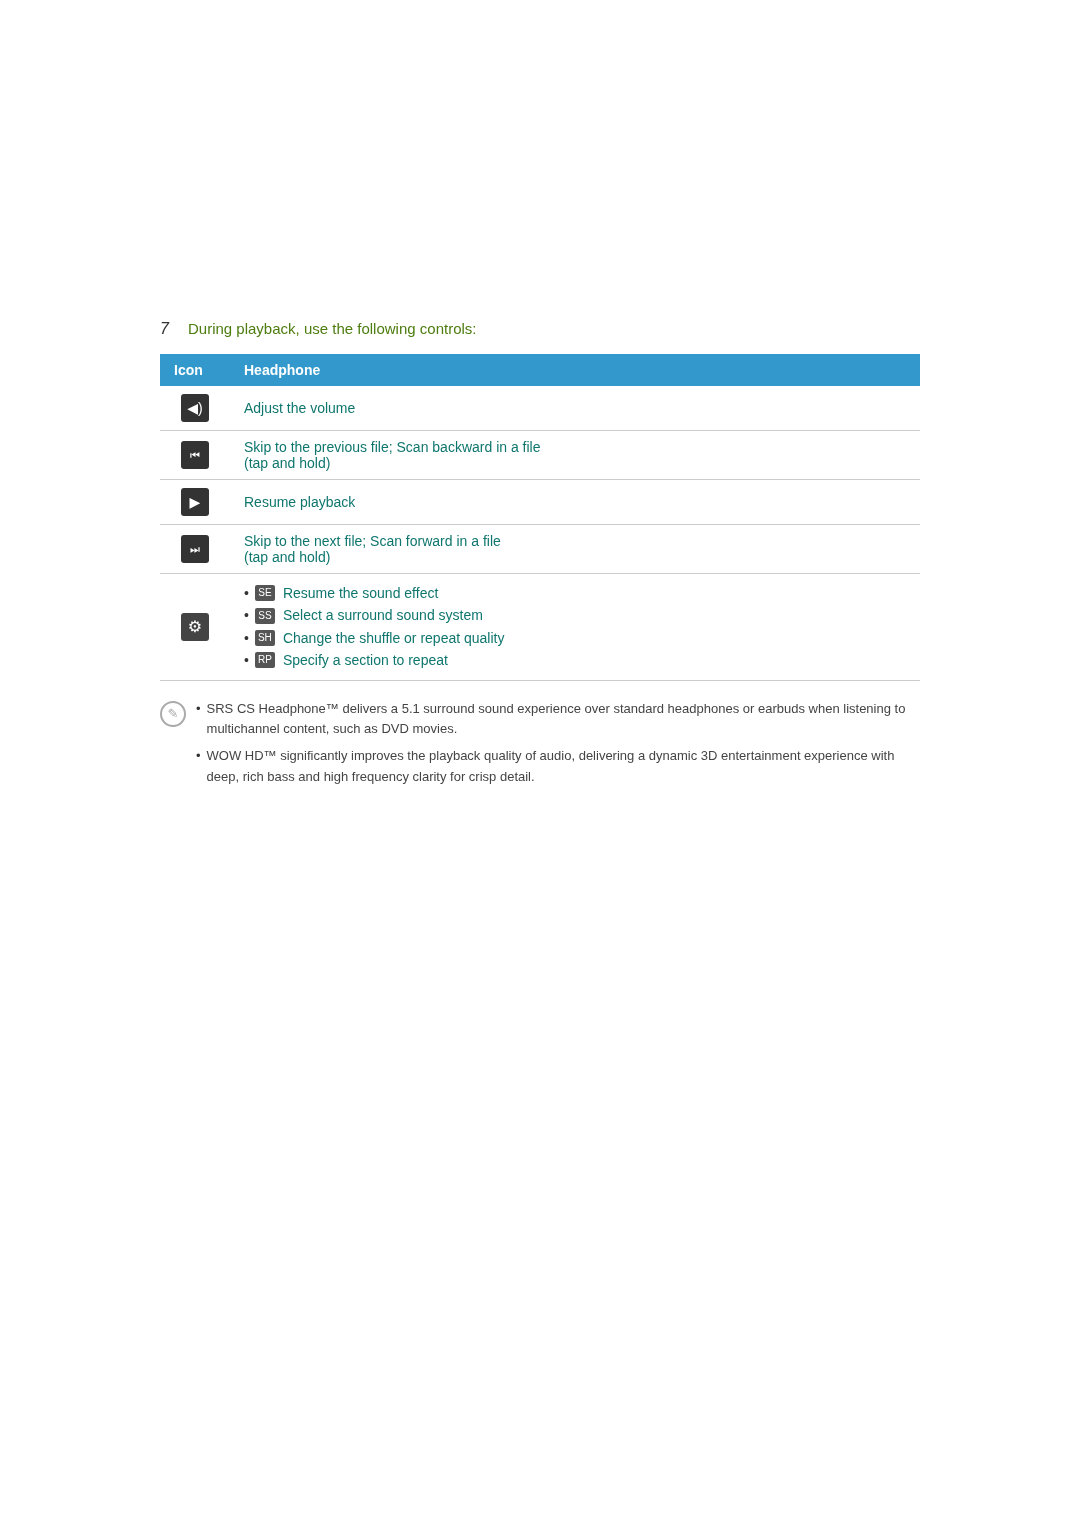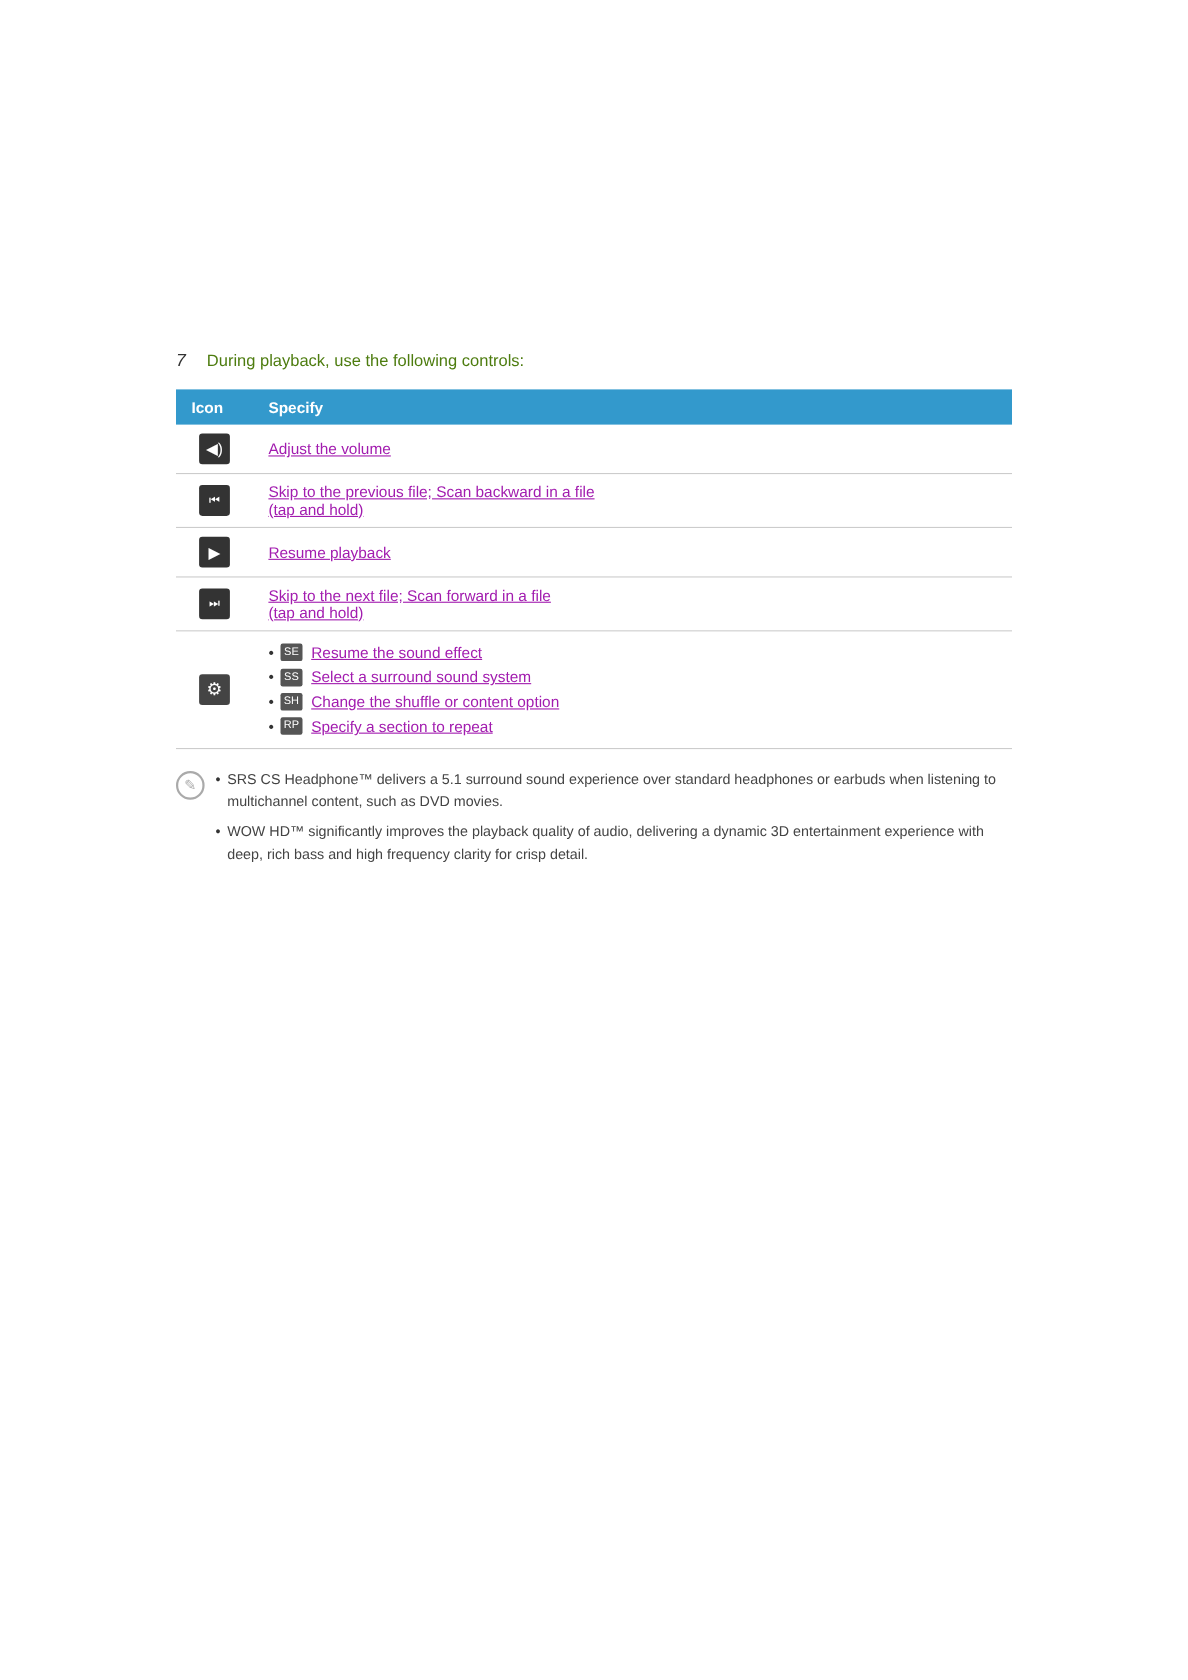--- a/index.html
+++ b/index.html
@@ -72,22 +72,21 @@
       vertical-align: middle;
       font-size: 14px;
     }
 
     .controls-table tbody td.icon-cell {
       text-align: center;
       width: 70px;
     }
 
     .func-text {
-      color: #a21caf;
-      text-decoration: underline;
+      color: #0f766e;
     }
 
     .icon-box {
       display: inline-flex;
       align-items: center;
       justify-content: center;
       background: #333333;
       color: #ffffff;
       width: 28px;
       height: 28px;
@@ -198,21 +197,21 @@
 
   <div class="step-header">
     <span class="step-number">7</span>
     <span class="step-text">During playback, use the following controls:</span>
   </div>
 
   <table class="controls-table">
     <thead>
       <tr>
         <th class="icon-col">Icon</th>
-        <th>Specify</th>
+        <th>Headphone</th>
       </tr>
     </thead>
     <tbody>
 
       <tr>
         <td class="icon-cell">
           <span class="icon-box">◀)</span>
         </td>
         <td>
           <span class="func-text">Adjust the volume</span>
@@ -256,21 +255,21 @@
             <li>
               <span class="mini-icon">SE</span>
               <span class="func-text">Resume the sound effect</span>
             </li>
             <li>
               <span class="mini-icon">SS</span>
               <span class="func-text">Select a surround sound system</span>
             </li>
             <li>
               <span class="mini-icon">SH</span>
-              <span class="func-text">Change the shuffle or content option</span>
+              <span class="func-text">Change the shuffle or repeat quality</span>
             </li>
             <li>
               <span class="mini-icon">RP</span>
               <span class="func-text">Specify a section to repeat</span>
             </li>
           </ul>
         </td>
       </tr>
     </tbody>
   </table>

